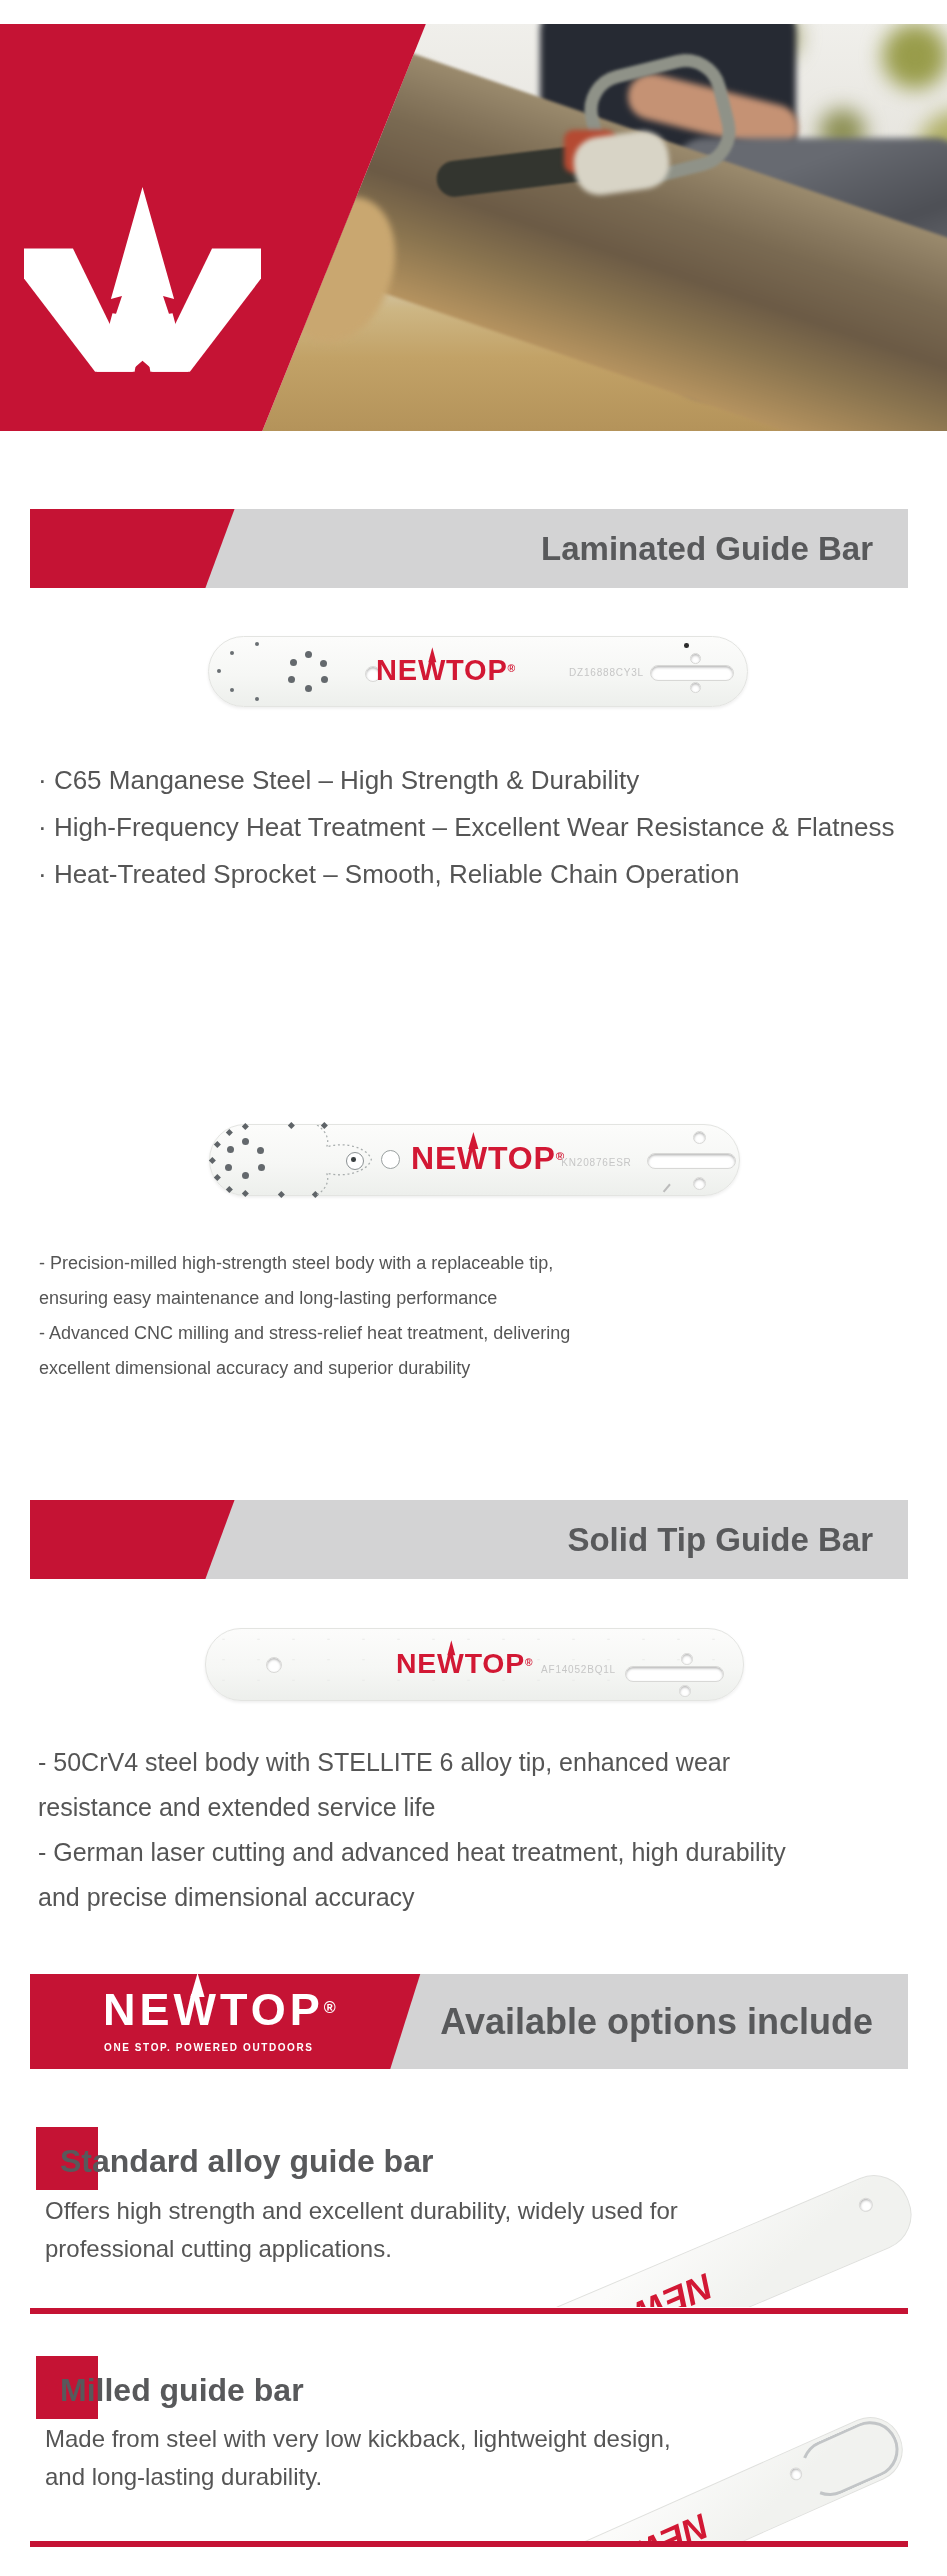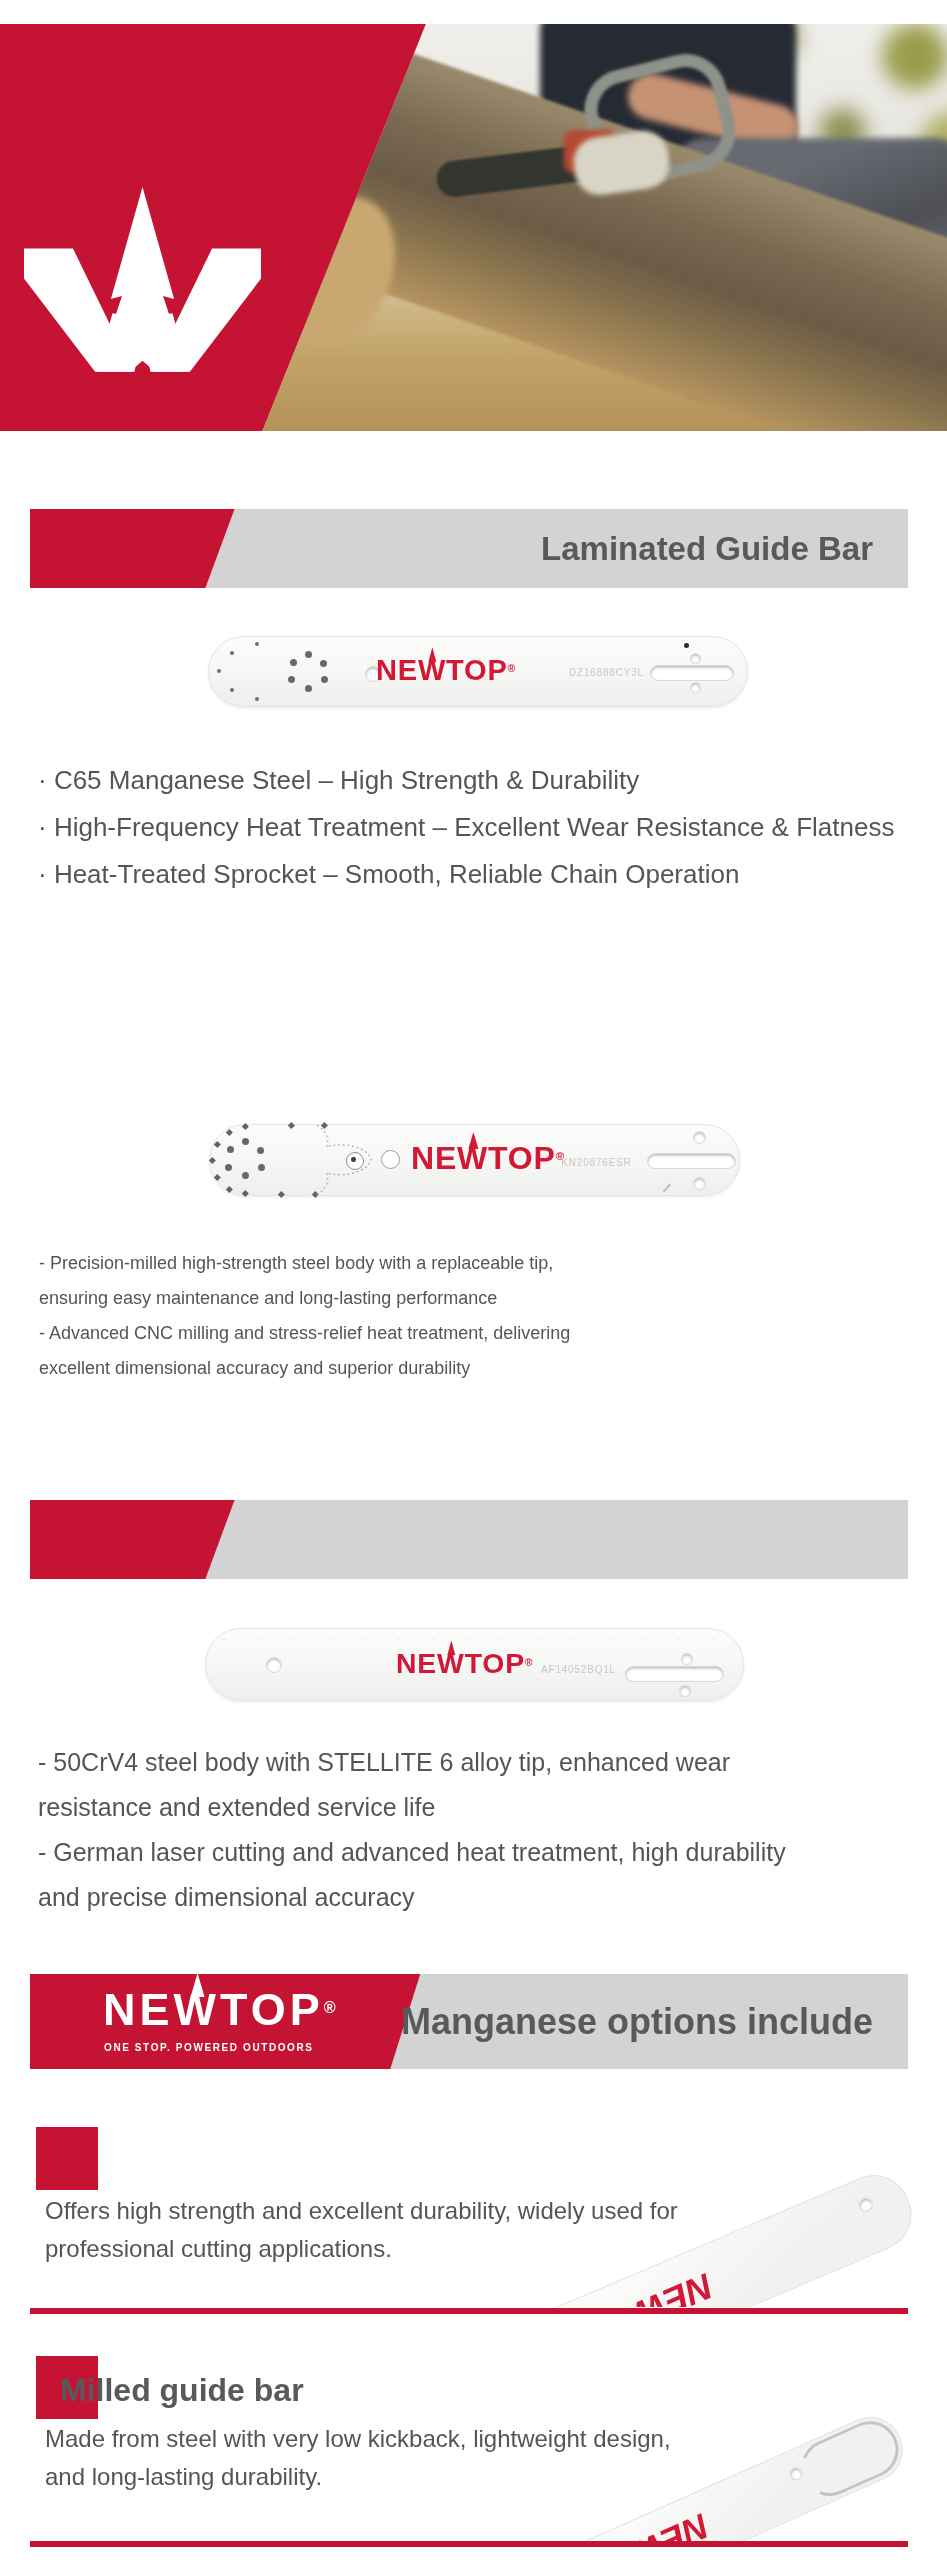--- a/index.html
+++ b/index.html
@@ -185,44 +185,46 @@
     <div class="slash" style="left:456px;top:58px;"></div>
   </div>
 
   <div class="features f2">- Precision-milled high-strength steel body with a replaceable tip,
 ensuring easy maintenance and long-lasting performance
 - Advanced CNC milling and stress-relief heat treatment, delivering
 excellent dimensional accuracy and superior durability</div>
 
   <div class="banner" style="top:1500px;">
     <div class="red"></div>
+    <div class="t">Solid Tip Guide Bar</div>
   </div>
 
   <div class="bar bar3tex" style="left:205px;top:1628px;width:537px;height:71px;">
     <div class="hole" style="left:60px;top:28px;width:14.2px;height:14.2px;"></div>
     <div class="nt" style="left:190px;top:50%;transform:translateY(-54%);font-size:28.4px;"><span>NE</span><span class="w">W</span><span>TOP</span><span class="reg">®</span></div>
     <div class="code" style="left:333px;top:35px;">AF14052BQ1L</div>
     <div class="slot" style="left:419px;top:37px;width:97px;height:14.2px;"></div>
     <div class="hole" style="left:475px;top:24px;width:9.5px;height:9.5px;"></div>
     <div class="hole" style="left:473px;top:56px;width:9.5px;height:9.5px;"></div>
   </div>
 
   <div class="features f3">- 50CrV4 steel body with STELLITE 6 alloy tip, enhanced wear
 resistance and extended service life
 - German laser cutting and advanced heat treatment, high durability
 and precise dimensional accuracy</div>
 
   <div class="opt-banner">
     <div class="red"></div>
     <div class="nt opt-logo"><span>NE</span><span class="w">W</span><span>TOP</span><span class="reg">®</span></div>
     <div class="opt-tag">ONE STOP. POWERED OUTDOORS</div>
-    <div class="t">Manganese options include</div>
+    <div class="t">Available options include</div>
   </div>
 
   <div class="redsq" style="top:2127px;"></div>
+  <div class="opt-h" style="top:2142px;">Standard alloy guide bar</div>
   <div class="opt-b" style="top:2192px;">Offers high strength and excellent durability, widely used for
 professional cutting applications.</div>
   <div class="art" style="left:411px;top:2132px;width:537px;height:175px;">
     <div class="tiltbar" style="left:10.3px;top:128px;width:505px;height:74px;transform:rotate(-23deg);">
       <div class="hole" style="right:33px;top:19px;width:12px;height:12px;"></div>
       <div class="tilt-text" style="left:134px;top:17.4px;font-size:36px;">NEWTOP</div>
     </div>
   </div>
   <div class="divider" style="top:2308px;"></div>
 

